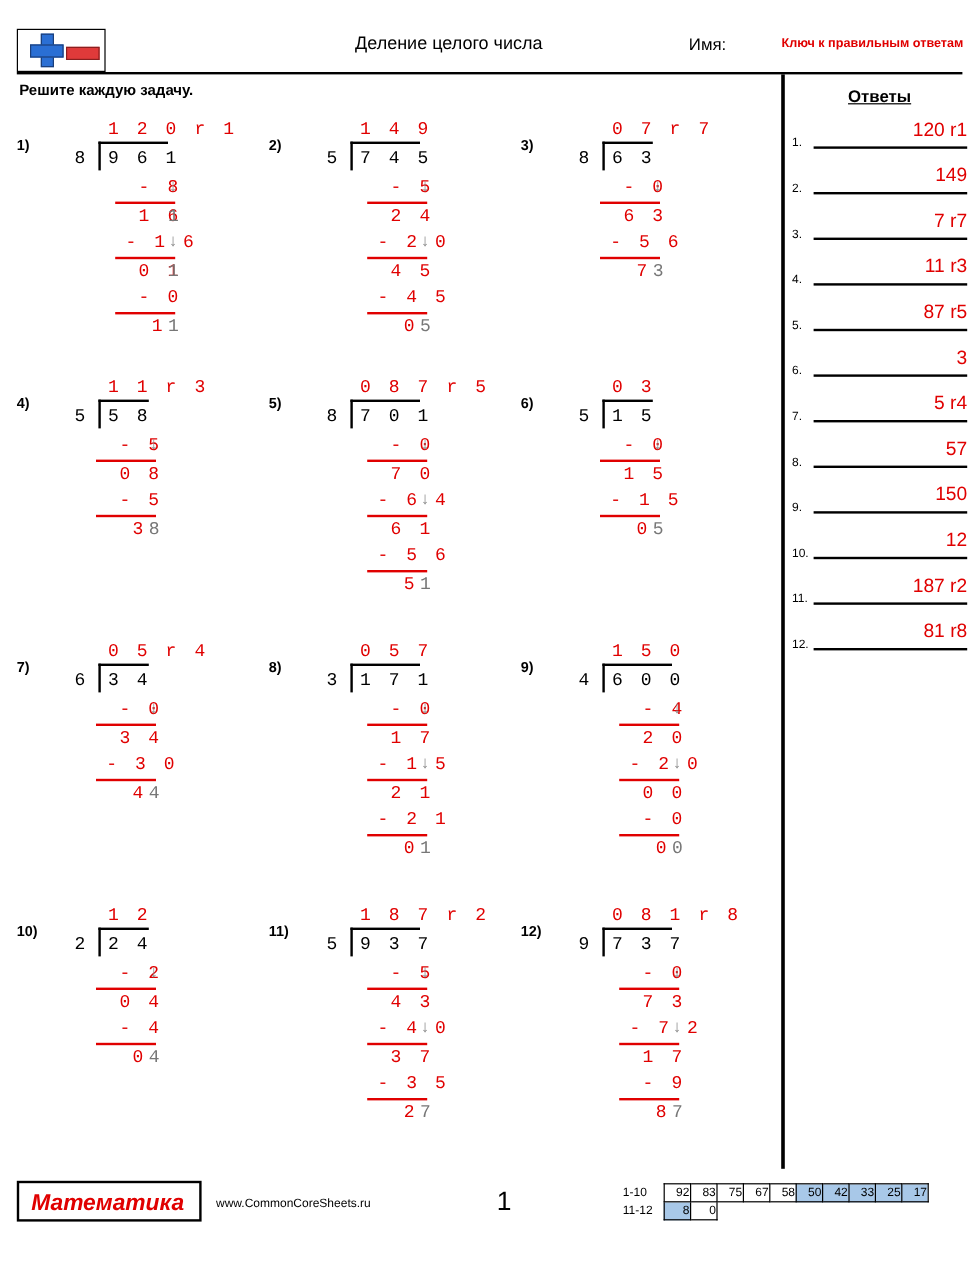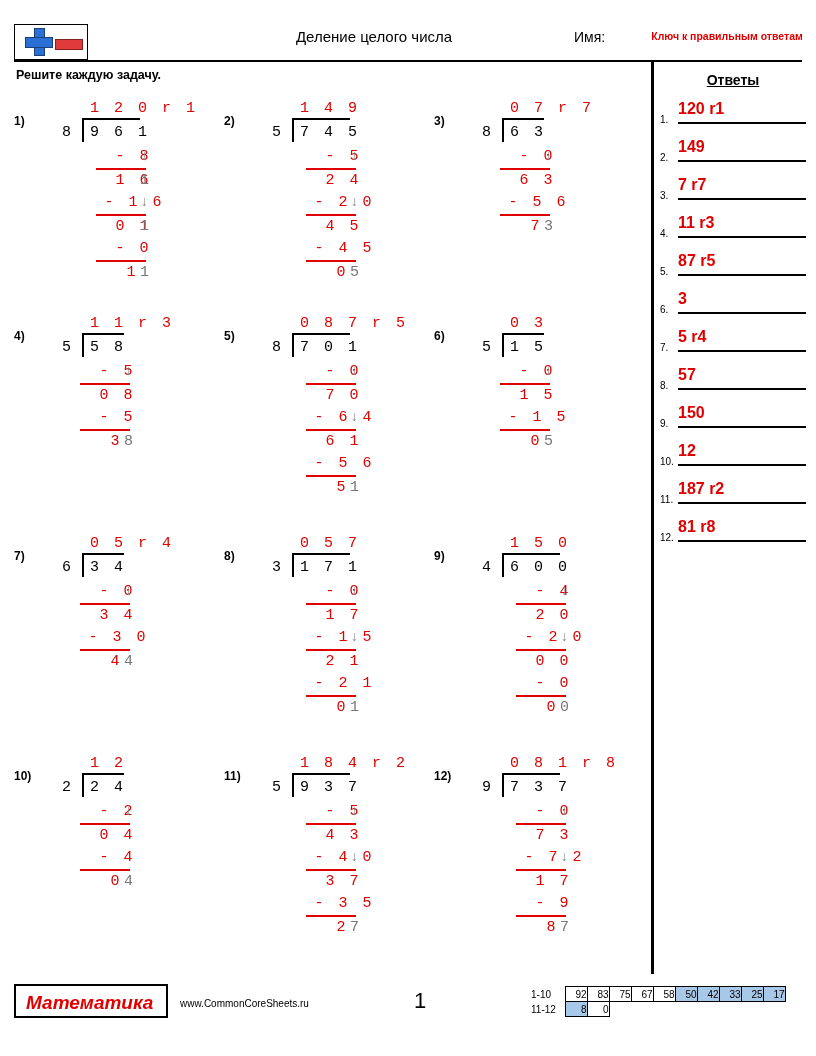--- a/index.html
+++ b/index.html
@@ -81,39 +81,39 @@
 
   
   .answers { position:absolute; left:660px; top:62px; width:150px; }
   .answers-title {
     position:absolute; left:0px; top:10px; width:146px; text-align:center;
     font-size:14px; font-weight:bold; text-decoration:underline;
   }
   .ans-row { position:absolute; left:0px; width:146px; height:38px; }
   .ans-idx { position:absolute; left:0px; top:14px; font-size:10px; }
   .ans-val {
-    position:absolute; left:18px; top:0px; width:128px; text-align:left;
-    font-size:16px; font-weight:bold; color:#e00000;
+    position:absolute; left:18px; top:0px; width:128px; text-align:right;
+    font-size:16px; font-weight:normal; color:#e00000;
   }
   .ans-line { position:absolute; left:18px; top:22px; width:128px; height:1.5px; background:#000; }
 
   
   .footer { position:absolute; left:14px; top:980px; width:788px; height:64px; }
   .brand {
     position:absolute; left:0px; top:4px; width:154px; height:34px;
     border:2px solid #000; background:#fff;
   }
   .brand span {
     position:absolute; left:10px; top:6px; font-size:19px; font-weight:bold;
     font-style:italic; color:#e00000;
   }
   .site { position:absolute; left:166px; top:18px; font-size:10px; }
   .pagenum { position:absolute; left:400px; top:8px; font-size:22px; }
   .scale { position:absolute; left:505px; top:6px; font-size:10px; }
-  .scale table { border-collapse:collapse;margin-left:12px; }
+  .scale table { border-collapse:collapse; }
   .scale td {
     border:1px solid #000; width:22px; height:15px; text-align:right;
     font-size:10px; padding:0;
   }
   .scale td.lbl { border:none; width:34px; text-align:left; }
   .scale td.hl { background:#a8c8e8; }
 </style>
 </head>
 <body>
 
@@ -332,21 +332,21 @@
           <div class="row red" style="top: 72px; left: 55.5px;">0 4</div>
           <div class="row red" style="top: 94px; left: 55.5px;">- 4</div>
           <div class="line" style="top: 114px; left: 36px; width: 50px;"></div>
           <div class="row red" style="top: 118px; left: 66.5px;">0</div>
           <div class="row gray" style="color: rgb(119, 119, 119); top: 118px; left: 80px;">4</div>
         </div>
       </div>
       <div class="prob" style="left: 224px; top: 655px;">
         <div class="num">11)</div>
         <div class="work">
-          <div class="quot">1 8 4 r 2</div>
+          <div class="quot">1 8 7 r 2</div>
           <div class="bracket-top" style="width: 58px;"></div>
           <div class="bracket"></div>
           <div class="divisor">5</div>
           <div class="dividend">9 3 7</div>
           <div class="row red" style="top: 48px; left: 71.5px;">- 5</div>
           <div class="arrow" style="top: 48px; left: 96px;">↓</div>
           <div class="line" style="top: 68px; left: 52px; width: 50px;"></div>
           <div class="row red" style="top: 72px; left: 71.5px;">4 3</div>
           <div class="row red" style="top: 94px; left: 60.5px;">- 4 0</div>
           <div class="arrow" style="top: 94px; left: 96px;">↓</div>

